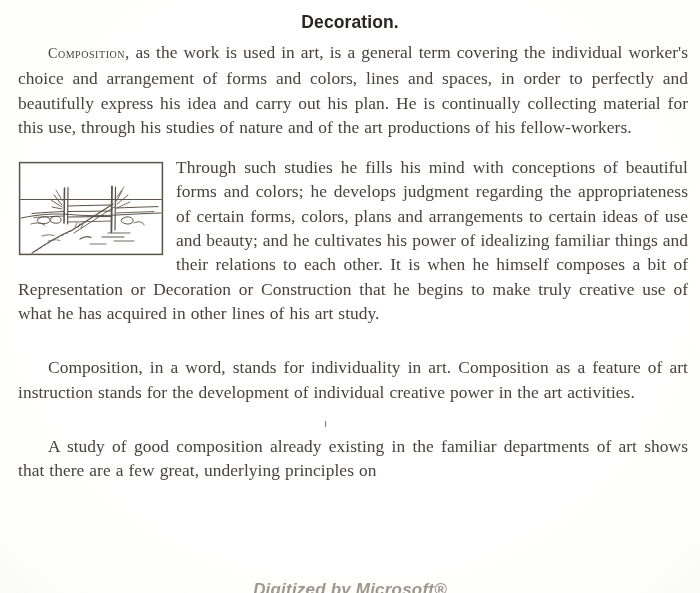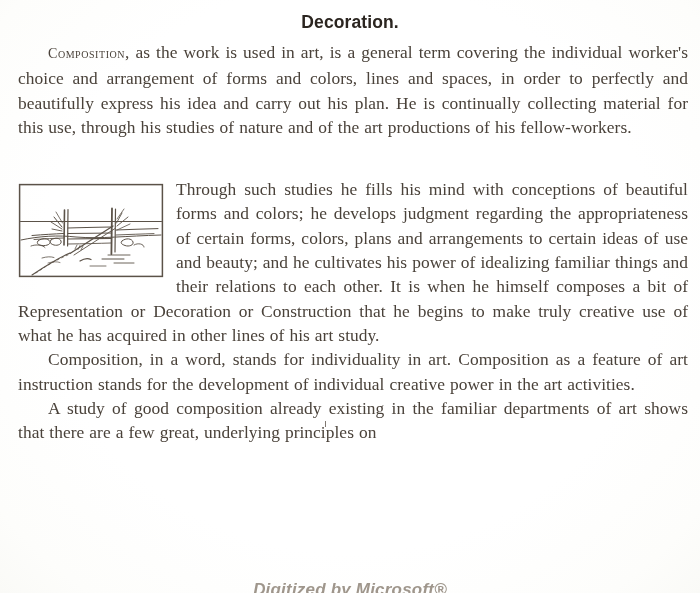--- a/index.html
+++ b/index.html
@@ -53,22 +53,22 @@
     margin: 0;
     text-align: justify;
     text-justify: inter-word;
     font-size: 17.4px;
     line-height: 24.3px;
     color: #4a423a;
     letter-spacing: 0.05px;
     word-spacing: 0.6px;
   }
   p.para.indent { text-indent: 30px; }
-  p.gap-1 { margin-top: 38px; }
-  p.gap-2 { }
+  p.gap-1 { margin-top: 16px; }
+  p.gap-2 { margin-top: 30px; }
 
   .smallcaps {
     font-variant: small-caps;
     letter-spacing: 0.55px;
     font-size: 14px;
   }
 
   
   .figure {
     float: left;

